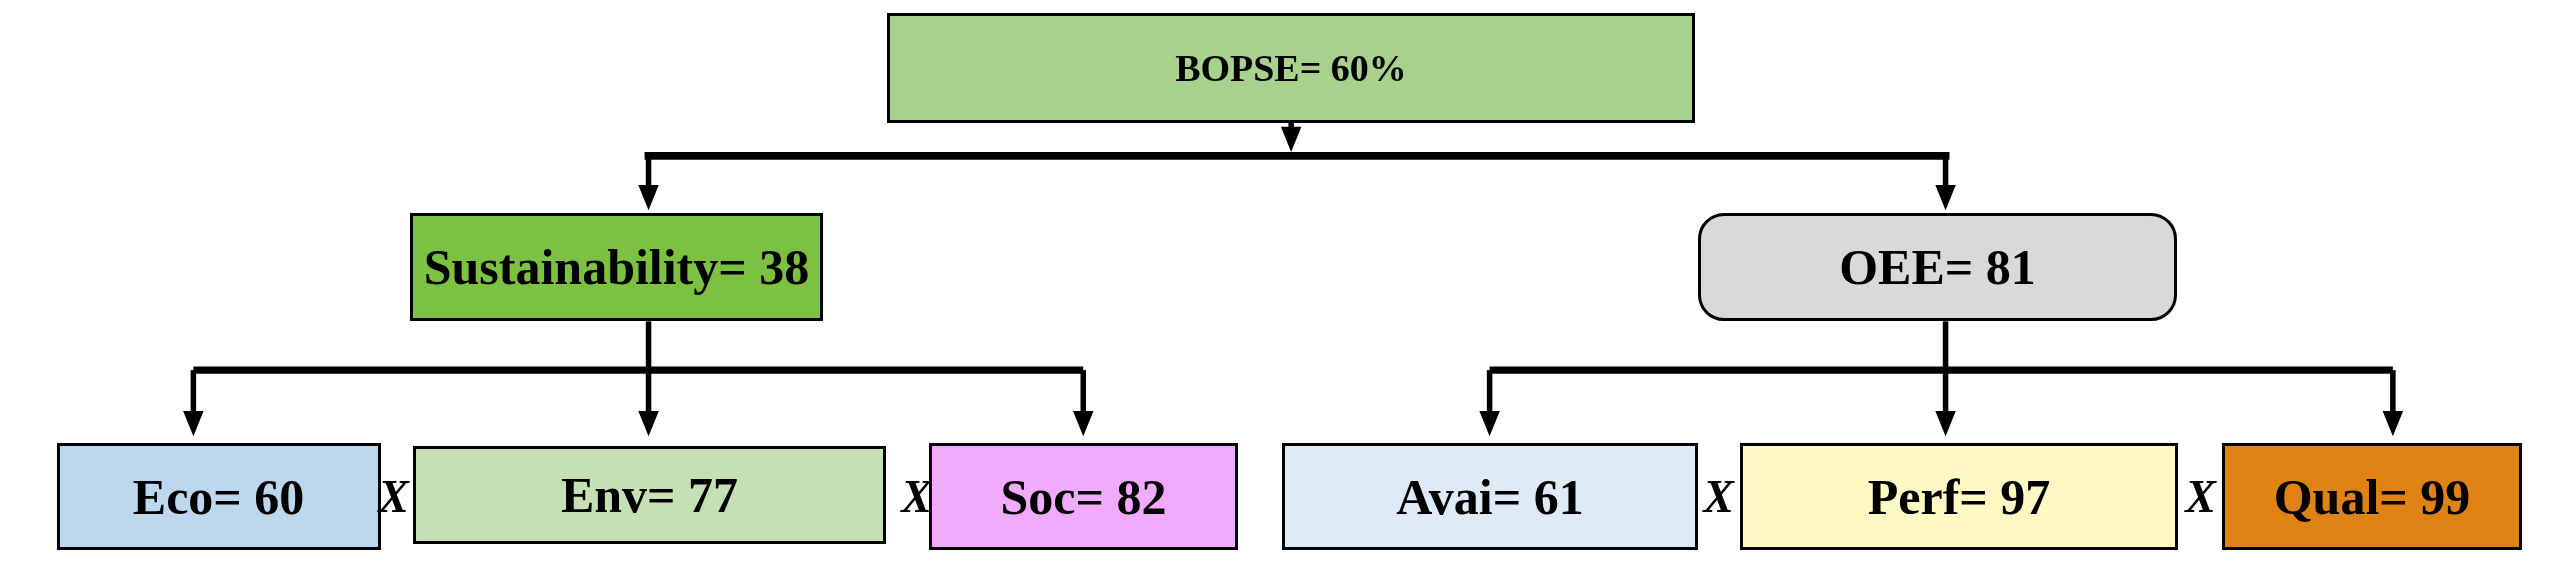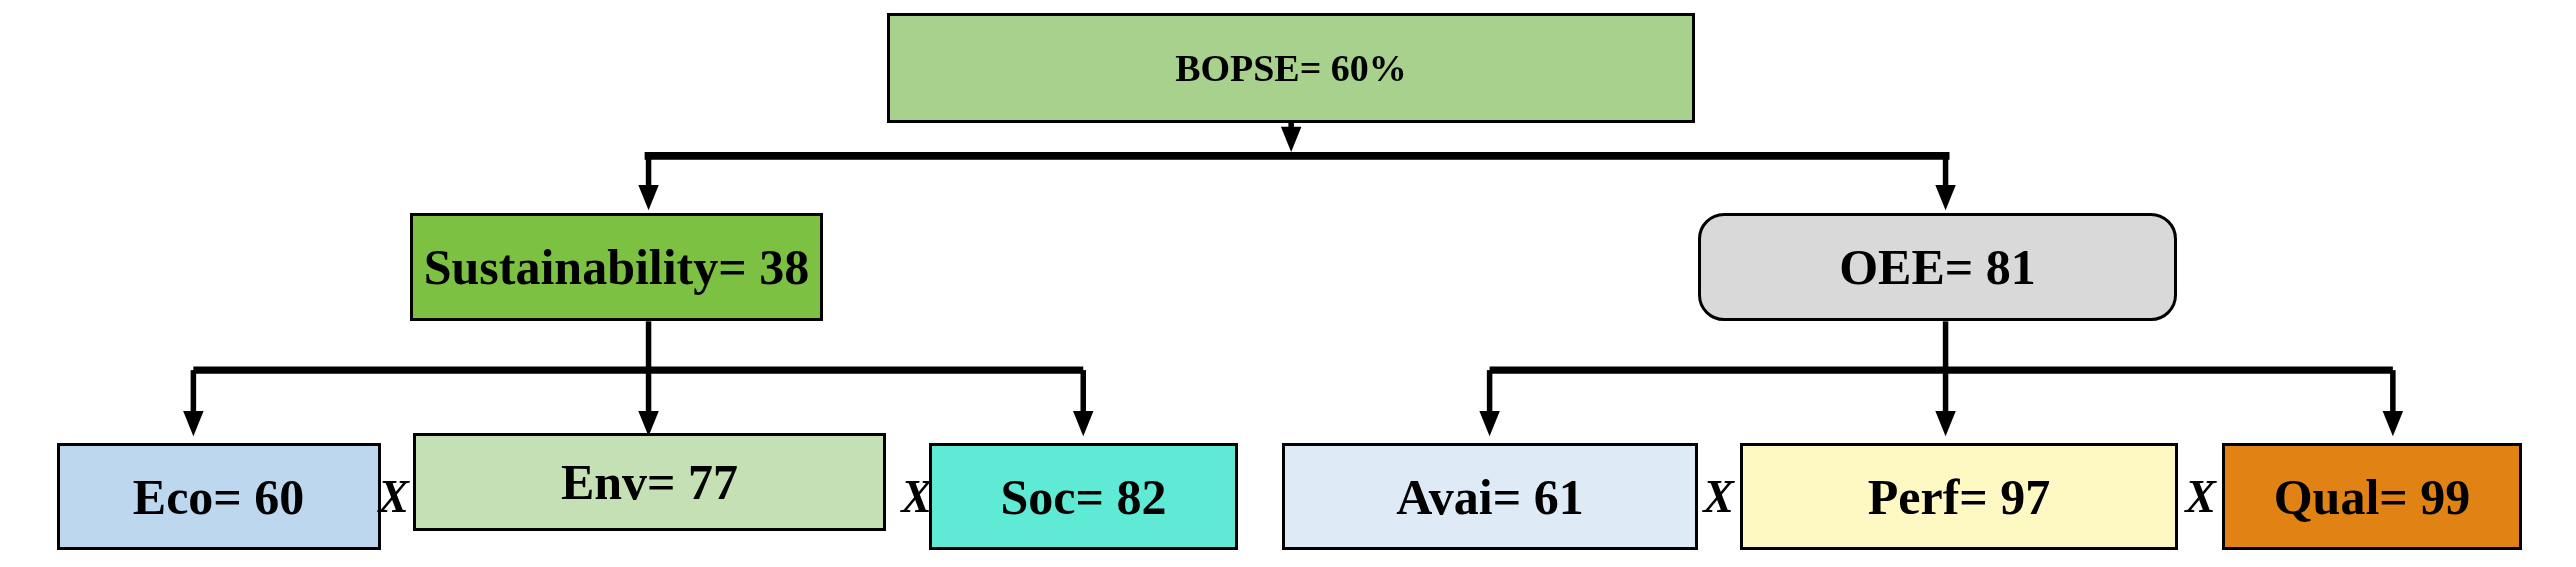--- a/index.html
+++ b/index.html
@@ -15,21 +15,21 @@
     position:absolute;z-index:2;box-sizing:border-box;
     border:3.9px solid #000;
     display:flex;align-items:center;justify-content:center;
     font-weight:700;color:#000;font-size:50px;line-height:1;
     white-space:nowrap;
   }
   .node-root{left:887px;top:12.6px;width:808px;height:110px;font-size:38px;}
   .node-sustainability{left:410px;top:213px;width:413px;height:108px;}
   .node-oee{left:1698px;top:213px;width:479px;height:108px;}
   .node-eco {left:12.6px;  top:443px;width:324px;height:107px;margin-left:44px;}
-  .node-env {left:413px; top:433px;width:473px;height:98px;font-family:Liberation Serif, serif;}
+  .node-env {left:413px; top:446px;width:473px;height:98px;font-family:Liberation Serif, serif;}
   .node-soc {left:929px;top:443px;width:309px;height:107px;}
   .node-avai{left:1282px;top:443px;width:416px;height:107px;}
   .node-perf{left:1740px;top:443px;width:438px;height:107px;}
   .node-qual{left:2222px;top:443px;width:300px;height:107px;}
   .mult{
     position:absolute;z-index:2;top:443px;height:107px;width:57px;
     display:flex;align-items:center;justify-content:center;
     font-weight:700;font-style:italic;font-size:46px;color:#000;
   }
   .mult-1{left:365px;}
@@ -86,21 +86,21 @@
   </div>
 
   <div class="mult mult-1">X</div>
 
   <div class="node node-env" style="background-color: rgb(197, 224, 180);">
     <span>Env= 77</span>
   </div>
 
   <div class="mult mult-2">X</div>
 
-  <div class="node node-soc" style="background-color: #5eead4;">
+  <div class="node node-soc" style="background-color: #f0abfc;">
     <span>Soc= 82</span>
   </div>
 
   <div class="node node-avai" style="background-color: rgb(222, 235, 247);">
     <span>Avai= 61</span>
   </div>
 
   <div class="mult mult-3">X</div>
 
   <div class="node node-perf" style="background-color: #fef9c3; justify-content: center;">

